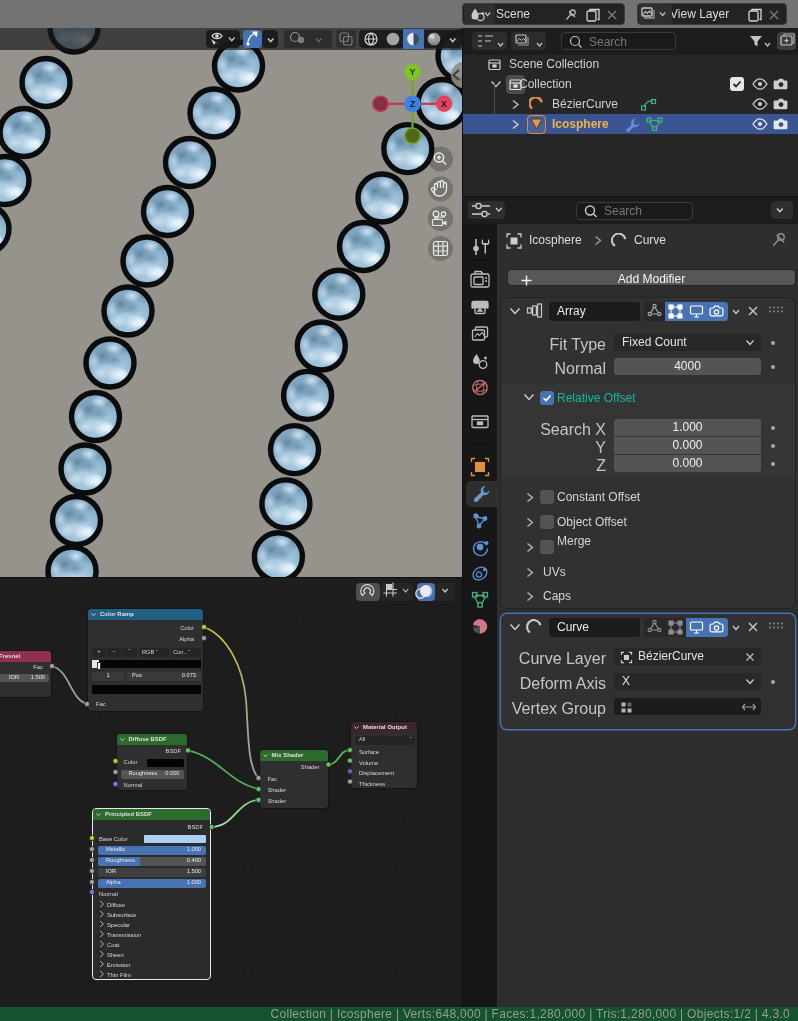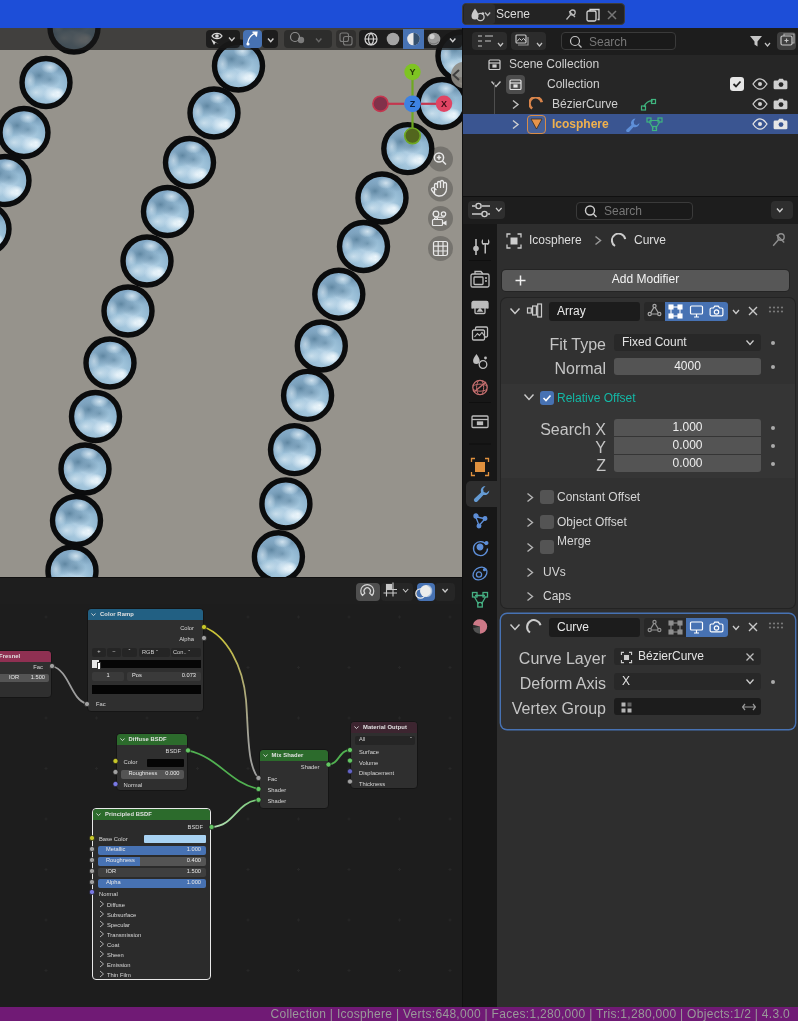--- a/index.html
+++ b/index.html
@@ -1,18 +1,18 @@
 <!DOCTYPE html>
 <html><head><meta charset="utf-8"><style>
 *{margin:0;padding:0;box-sizing:border-box}
 body{width:798px;height:1021px;overflow:hidden;background:#1b1b1b;font-family:"Liberation Sans",sans-serif;-webkit-font-smoothing:antialiased}
 #root{position:absolute;left:0;top:0;width:798px;height:1021px}
 .abs{position:absolute}
 
-#topbar{position:absolute;left:0;top:0;width:798px;height:28px;background:#1d4ed8}
+#topbar{position:absolute;left:0;top:0;width:798px;height:28px;background:#737373}
 .tbw{position:absolute;top:3px;height:22px;background:#232323;border:1px solid #3d3d3d;border-radius:4px;display:flex;align-items:center}
 .tbw .txt{color:#dcdcdc;font-size:12px;padding-left:7px}
 
 #vp{position:absolute;left:0;top:28px;width:462px;height:549px;background:#96938c;overflow:hidden}
 #vph{position:absolute;left:0;top:0;width:462px;height:22px;background:rgba(25,25,25,0.68)}
 .hbox{position:absolute;top:2px;height:18px;background:rgba(24,24,24,0.85);border-radius:4px}
 .hboxb{background:#4772b3}
 
 #ne{position:absolute;left:0;top:578px;width:462px;height:429px;background:#1d1d1d;overflow:hidden}
 #ne .dots{position:absolute;left:0;top:0;width:462px;height:429px;background-image:radial-gradient(circle,#272727 1.3px,rgba(0,0,0,0) 1.4px);background-size:50.5px 50.5px;background-position:20.75px 13.75px}
@@ -34,21 +34,21 @@
 #ptabs{position:absolute;left:0;top:27px;width:34px;height:783px;background:#171717}
 .lbl{position:absolute;font-size:16px;color:#c5c5c5;text-align:right}
 .val{position:absolute;font-size:12px;color:#14b8a6}
 .panel{position:absolute;left:38px;background:#313131;border-radius:6px}
 .pfield{position:absolute;left:113px;width:147px;height:17px;background:#545454;border-radius:3px;color:#efefef;font-size:12px;text-align:center;line-height:17px}
 .pdrop{position:absolute;left:113px;width:147px;height:17px;background:#282828;border-radius:3px;color:#e2e2e2;font-size:12px;line-height:17px}
 .dot{position:absolute;width:4px;height:4px;border-radius:50%;background:#ababab}
 .chk{position:absolute;width:14px;height:14px;border-radius:3px}
 .namef{position:absolute;background:#1c1c1c;border-radius:3px;color:#e8e8e8;font-size:12px;line-height:19px}
 
-#status{position:absolute;left:0;top:1007px;width:798px;height:14px;background:#701a75;color:#999;font-size:12px;line-height:14px;text-align:right;letter-spacing:0.3px}
+#status{position:absolute;left:0;top:1007px;width:798px;height:14px;background:#14532d;color:#999;font-size:12px;line-height:14px;text-align:right;letter-spacing:0.3px}
 .sep{position:absolute;background:#101010}
 </style></head>
 <body>
 <div id="root">
   <div id="topbar">
     <div class="tbw" style="left:462px;width:163px">
       <div class="abs" style="left:1px;top:0px;width:31px;height:20px;background:#2f2f2f;border-radius:3px"></div>
       <svg style="position:relative" width="30" height="20" viewBox="0 0 30 20">
           <g fill="#c9c9c9">
             <path d="M12,4.5 c2.5,3.5 3.5,5.5 3.5,7.5 a3.5,3.5 0 0 1 -7,0 c0,-2 1,-4 3.5,-7.5 z"></path>
@@ -57,20 +57,41 @@
           </g>
           <path d="M25,8.5 l2.6,3 l2.6,-3" fill="none" stroke="#bbb" stroke-width="1.3" transform="translate(-3,0)"></path>
         </svg>
       <span class="txt" style="padding-left:3px">Scene</span>
       <svg class="abs" style="right:46px;top:4px" width="14" height="14" viewBox="0 0 14 14">
           <g stroke="#b9b9b9" fill="none" stroke-width="1.3">
             <circle cx="8.6" cy="4.6" r="2.6"></circle>
             <path d="M6.8,6.4 L2.5,11.5 M5.2,3.2 l5.8,5.8"></path>
           </g>
         </svg>
+      <svg class="abs" style="right:22px;top:2px" width="18" height="18" viewBox="0 0 18 18">
+          <g fill="none" stroke="#d5d5d5" stroke-width="1.3">
+            <rect x="3" y="5" width="9" height="10" rx="1.5"></rect>
+            <path d="M6,5 v-1.5 h9 v10 h-1.5"></path>
+          </g>
+        </svg>
+      <svg class="abs" style="right:5px;top:4px" width="14" height="14" viewBox="0 0 14 14">
+          <path d="M3,3 l8,8 M11,3 l-8,8" stroke="#777" stroke-width="1.5"></path>
+        </svg>
+    </div>
+    <div class="tbw" style="left:637px;width:150px">
+      <div class="abs" style="left:1px;top:0px;width:33px;height:20px;background:#2f2f2f;border-radius:3px"></div>
+      <svg style="position:relative" width="30" height="20" viewBox="0 0 30 20">
+          <g fill="none" stroke="#c9c9c9" stroke-width="1.3">
+            <rect x="4" y="4" width="10" height="8" rx="1"></rect>
+            <path d="M6,14 h10 v-8" opacity="0.7"></path>
+            <path d="M5,10.5 l2.5,-3 l2,2 l2,-2.5 l2.5,3.5" stroke-width="1.1"></path>
+          </g>
+          <path d="M22,8.5 l2.6,3 l2.6,-3" fill="none" stroke="#bbb" stroke-width="1.3"></path>
+        </svg>
+      <span class="txt" style="padding-left:2px">View Layer</span>
       <svg class="abs" style="right:22px;top:2px" width="18" height="18" viewBox="0 0 18 18">
           <g fill="none" stroke="#d5d5d5" stroke-width="1.3">
             <rect x="3" y="5" width="9" height="10" rx="1.5"></rect>
             <path d="M6,5 v-1.5 h9 v10 h-1.5"></path>
           </g>
         </svg>
       <svg class="abs" style="right:5px;top:4px" width="14" height="14" viewBox="0 0 14 14">
           <path d="M3,3 l8,8 M11,3 l-8,8" stroke="#777" stroke-width="1.5"></path>
         </svg>
     </div>
@@ -489,21 +510,21 @@
         <path d="M1.5,1.5 l4.5,5 l4.5,-5" fill="none" stroke="#c0c0c0" stroke-width="1.4"></path>
       </svg>
       <div class="abs" style="left:43px;top:0.5px;width:19px;height:19px;background:#4c4c4c;border-radius:4px"></div>
       <svg class="abs" style="left:45px;top:3px" width="15" height="15" viewBox="0 0 15 15">
         <g fill="none" stroke="#e2e2e2" stroke-width="1.2">
           <rect x="2" y="3" width="11" height="9.5" rx="1"></rect>
           <path d="M2,6 h11"></path>
           <rect x="6" y="8" width="3" height="2" fill="#e2e2e2"></rect>
         </g>
       </svg>
-      <span style="position:absolute;left:84px">Collection</span>
+      <span style="position:absolute;left:56px">Collection</span>
       <div class="chk" style="left:267px;top:3px;background:#e6e6e6"></div>
       <svg class="abs" style="left:269px;top:5px" width="10" height="10" viewBox="0 0 10 10">
         <path d="M1.5,5 l2.5,2.5 l4.5,-5" fill="none" stroke="#222" stroke-width="1.8"></path>
       </svg>
       <svg class="abs" style="left:289px;top:3px" width="16" height="14" viewBox="0 0 16 14">
         <path d="M1,7 c2.5,-3.7 5,-5.2 7,-5.2 c2,0 4.5,1.5 7,5.2 c-2.5,3.7 -5,5.2 -7,5.2 c-2,0 -4.5,-1.5 -7,-5.2 z" fill="none" stroke="#cfcfcf" stroke-width="1.3"></path>
         <circle cx="8" cy="7" r="2" fill="#cfcfcf"></circle>
       </svg>
       <svg class="abs" style="left:310px;top:3px" width="16" height="14" viewBox="0 0 16 14">
         <path d="M2,3.5 h3 l1.2,-1.8 h3.6 l1.2,1.8 h2 a1.4,1.4 0 0 1 1.4,1.4 v6 a1.4,1.4 0 0 1 -1.4,1.4 h-11 a1.4,1.4 0 0 1 -1.4,-1.4 v-6 a1.4,1.4 0 0 1 1.4,-1.4 z" fill="#cfcfcf"></path>
@@ -683,21 +704,21 @@
         <path d="M4,13 A6.7,6.7 0 1 1 14.2,6.2" fill="none" stroke="#ccc" stroke-width="2"></path>
       </svg>
       <span class="val" style="left:137px;top:9px;color:#dedede">Curve</span>
       <svg class="abs" style="left:273px;top:7px" width="18" height="18" viewBox="0 0 18 18">
         <g stroke="#8f8f8f" fill="none" stroke-width="1.4">
           <circle cx="11" cy="6" r="3.2"></circle>
           <path d="M8.8,8.2 L3.2,14.8 M6.6,3.8 l7.6,7.6"></path>
         </g>
       </svg>
 
-      <div class="abs" style="left:5px;top:46px;width:287px;height:21px;background:#575757;border-radius:4px;box-shadow:0 0 0 1px #242424">
+      <div class="abs" style="left:11px;top:46px;width:287px;height:15px;background:#575757;border-radius:4px;box-shadow:0 0 0 1px #242424">
         <span class="val" style="left:50%;top:2px;transform:translateX(-50%);color:#f4f4f4">Add Modifier</span>
         <svg class="abs" style="left:12px;top:4px" width="13" height="13" viewBox="0 0 13 13">
           <path d="M6.5,1.5 v10 M1.5,6.5 h10" stroke="#f0f0f0" stroke-width="1.5"></path>
         </svg>
       </div>
 
       <div class="panel" style="left:4px;top:74px;width:294px;height:310px;box-shadow:0 0 0 1px #232323">
         <svg class="abs" style="left:8px;top:9px" width="12" height="9" viewBox="0 0 12 9">
           <path d="M1.5,1.5 l4.5,5 l4.5,-5" fill="none" stroke="#ccc" stroke-width="1.5"></path>
         </svg>

